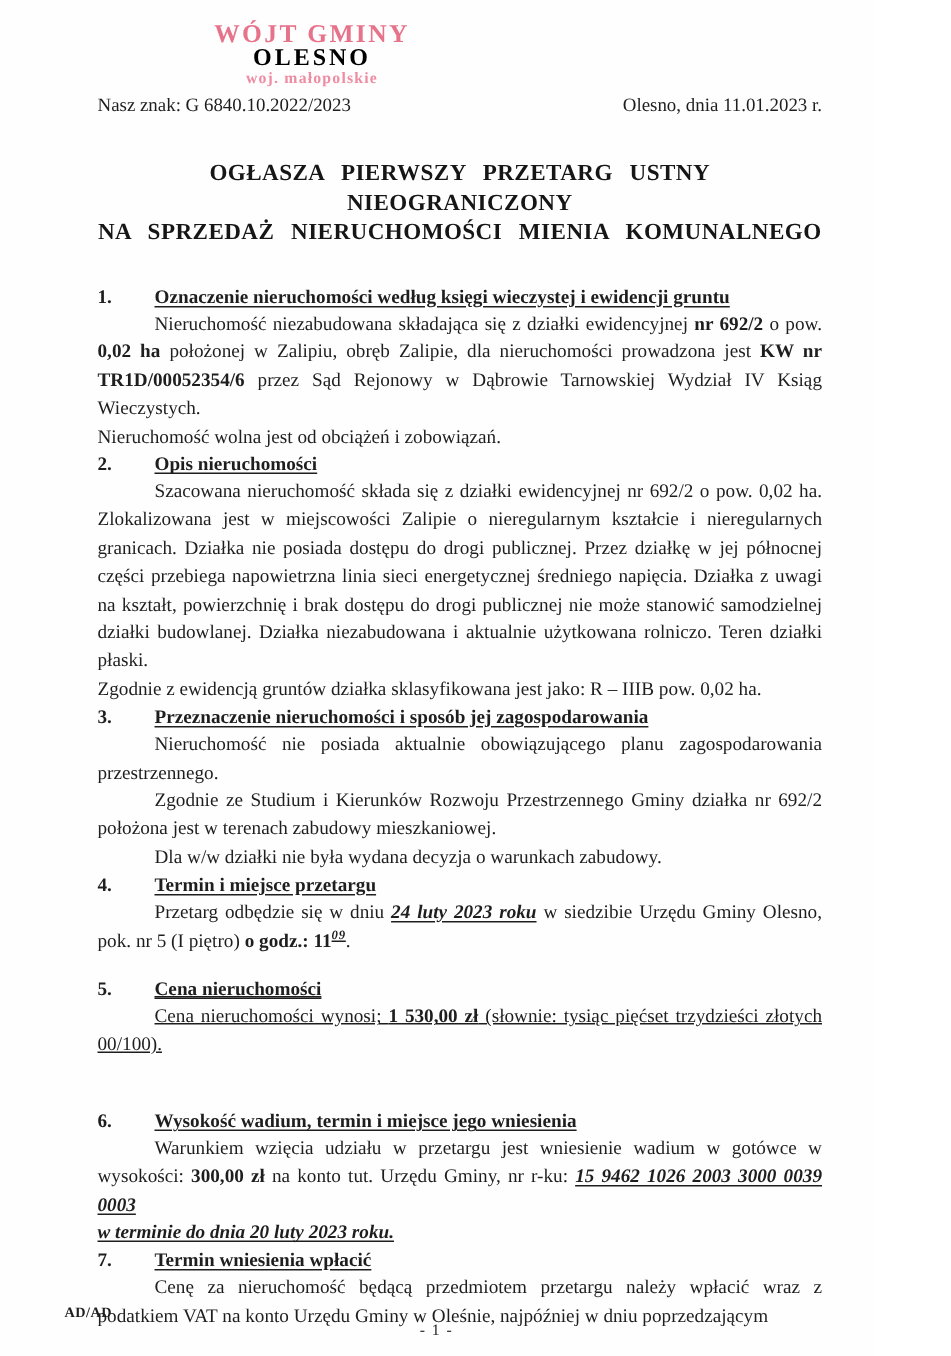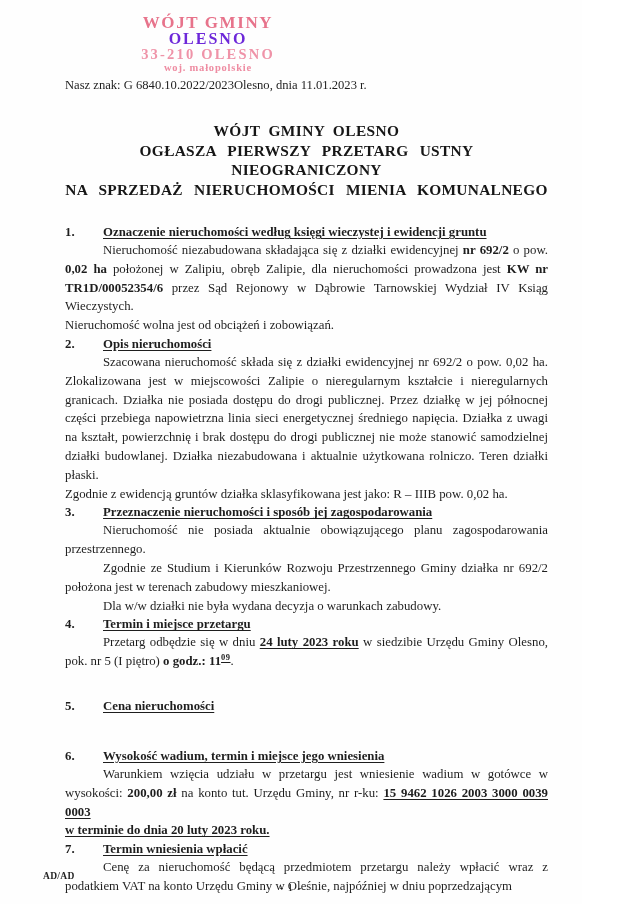--- a/index.html
+++ b/index.html
@@ -9,72 +9,70 @@
     background:#fefefe;
     overflow:hidden;
     font-family:"Liberation Serif", serif;
     color:#1e1e1e;
   }
   .content{padding:14px 34px 0 65px;}
 
   
   .stamp{width:230px;margin-left:28px;text-align:center;line-height:1;}
   .stamp-l1{font-size:17px;font-weight:bold;letter-spacing:1.6px;color:#e7738b;line-height:17px;}
-  .stamp-l2{font-size:16px;font-weight:bold;letter-spacing:2px;color:#6d28d9;line-height:16px;}
+  .stamp-l2{font-size:16px;font-weight:bold;letter-spacing:2px;color:#000000;line-height:16px;}
   .stamp-l3{font-size:14.5px;font-weight:bold;letter-spacing:2.2px;color:#ef93a8;line-height:15px;}
   .stamp-l4{font-size:10.5px;font-weight:bold;letter-spacing:0.8px;color:#ee8ca2;line-height:11px;}
 
   
-  .refline{display:flex;margin-top:5px;font-size:12.6px;}
+  .refline{display:flex;justify-content:space-between;margin-top:5px;font-size:12.6px;}
 
   
   .title{margin-top:28px;text-align:center;font-weight:bold;font-size:15.4px;line-height:19.5px;color:#161616;}
   .title-l2,.title-l3{word-spacing:7px;letter-spacing:0.3px;}
   .title-l1{word-spacing:4px;letter-spacing:0.4px;}
 
   
   .sections{margin-top:24px;}
   .section{margin-top:0;}
   .section:nth-of-type(1){margin-top:0;}
-  .section:nth-of-type(5){margin-top:26px;}
+  .section:nth-of-type(5){margin-top:14px;text-decoration:underline;}
   .section:nth-of-type(6){margin-top:32px;}
   .section:nth-of-type(1) .sec-body{}
   .sec-heading{font-size:12.8px;font-weight:bold;line-height:18px;}
   .sec-num{display:inline-block;width:38px;}
   .sec-title{text-decoration:underline;text-underline-offset:2px;}
   .para{margin:0;font-size:12.8px;line-height:18.8px;text-align:justify;text-indent:38px;}
   .para.noindent{text-indent:0;}
   .run.b{font-weight:bold;}
-  .run.u{text-decoration:underline;text-underline-offset:2px;}
+  .run.u{text-decoration:underline;text-underline-offset:2px;font-style:italic;}
   .run.sup{vertical-align:super;font-size:8.5px;letter-spacing:0.5px;line-height:0;}
 
   
   .footer-initials{position:absolute;left:43px;top:871px;font-size:9.5px;font-weight:bold;letter-spacing:0.3px;text-align:center;}
   .footer-page{position:absolute;left:0;right:0;top:882px;text-align:center;font-size:10.5px;letter-spacing:1px;}
 </style>
 </head>
 <body>
 
 <div class="page">
   <div class="content">
 
     <div class="stamp">
       <div class="stamp-l1">WÓJT GMINY</div>
       <div class="stamp-l2">OLESNO</div>
-      <div class="stamp-l3">33-210 OLESNO</div>
       <div class="stamp-l4">woj. małopolskie</div>
     </div>
 
     <div class="refline">
       <span>Nasz znak: G 6840.10.2022/2023</span>
       <span>Olesno, dnia 11.01.2023 r.</span>
     </div>
 
     <div class="title">
-      <div class="title-l1">WÓJT GMINY OLESNO</div>
       <div class="title-l2">OGŁASZA PIERWSZY PRZETARG USTNY NIEOGRANICZONY</div>
       <div class="title-l3">NA SPRZEDAŻ NIERUCHOMOŚCI MIENIA KOMUNALNEGO</div>
     </div>
 
     <div class="sections">
         <div class="section">
           <div class="sec-heading"><span class="sec-num">1.</span><span class="sec-title">Oznaczenie nieruchomości według księgi wieczystej i ewidencji gruntu</span></div>
           <div class="sec-body">
             <p class="para"><span class="run">Nieruchomość niezabudowana składająca się z działki ewidencyjnej </span><span class="run b">nr 692/2</span><span class="run"> o pow. </span><span class="run b">0,02 ha</span><span class="run"> położonej w Zalipiu, obręb Zalipie, dla nieruchomości prowadzona jest </span><span class="run b">KW nr TR1D/00052354/6</span><span class="run"> przez Sąd Rejonowy w Dąbrowie Tarnowskiej Wydział IV Ksiąg Wieczystych.</span></p>
             <p class="para noindent"><span class="run">Nieruchomość wolna jest od obciążeń i zobowiązań.</span></p>
@@ -97,26 +95,27 @@
         </div>
         <div class="section">
           <div class="sec-heading"><span class="sec-num">4.</span><span class="sec-title">Termin i miejsce przetargu</span></div>
           <div class="sec-body">
             <p class="para"><span class="run">Przetarg odbędzie się w dniu </span><span class="run b u">24 luty 2023 roku</span><span class="run"> w siedzibie Urzędu Gminy Olesno, pok. nr 5  (I piętro) </span><span class="run b">o godz.: 11</span><span class="run b u sup">09</span><span class="run">.</span></p>
           </div>
         </div>
         <div class="section">
           <div class="sec-heading"><span class="sec-num">5.</span><span class="sec-title">Cena nieruchomości</span></div>
           <div class="sec-body">
+            <p class="para"><span class="run">Cena  nieruchomości wynosi; </span><span class="run b">1 530,00 zł</span><span class="run"> (słownie: tysiąc pięćset trzydzieści  złotych 00/100).</span></p>
           </div>
         </div>
         <div class="section">
           <div class="sec-heading"><span class="sec-num">6.</span><span class="sec-title">Wysokość wadium, termin i miejsce jego wniesienia</span></div>
           <div class="sec-body">
-            <p class="para"><span class="run">Warunkiem wzięcia udziału w przetargu jest wniesienie wadium w gotówce w wysokości: </span><span class="run b">200,00 zł</span><span class="run"> na konto tut. Urzędu Gminy, nr r-ku: </span><span class="run b u">15 9462 1026 2003 3000 0039 0003</span></p>
+            <p class="para"><span class="run">Warunkiem wzięcia udziału w przetargu jest wniesienie wadium w gotówce w wysokości: </span><span class="run b">300,00 zł</span><span class="run"> na konto tut. Urzędu Gminy, nr r-ku: </span><span class="run b u">15 9462 1026 2003 3000 0039 0003</span></p>
             <p class="para noindent"><span class="run b u">w terminie do dnia 20 luty 2023 roku.</span></p>
           </div>
         </div>
         <div class="section">
           <div class="sec-heading"><span class="sec-num">7.</span><span class="sec-title">Termin wniesienia wpłacić</span></div>
           <div class="sec-body">
             <p class="para"><span class="run">Cenę za nieruchomość będącą przedmiotem przetargu należy wpłacić wraz z podatkiem VAT na konto Urzędu Gminy w Oleśnie, najpóźniej w dniu poprzedzającym</span></p>
           </div>
         </div>
       </div>

